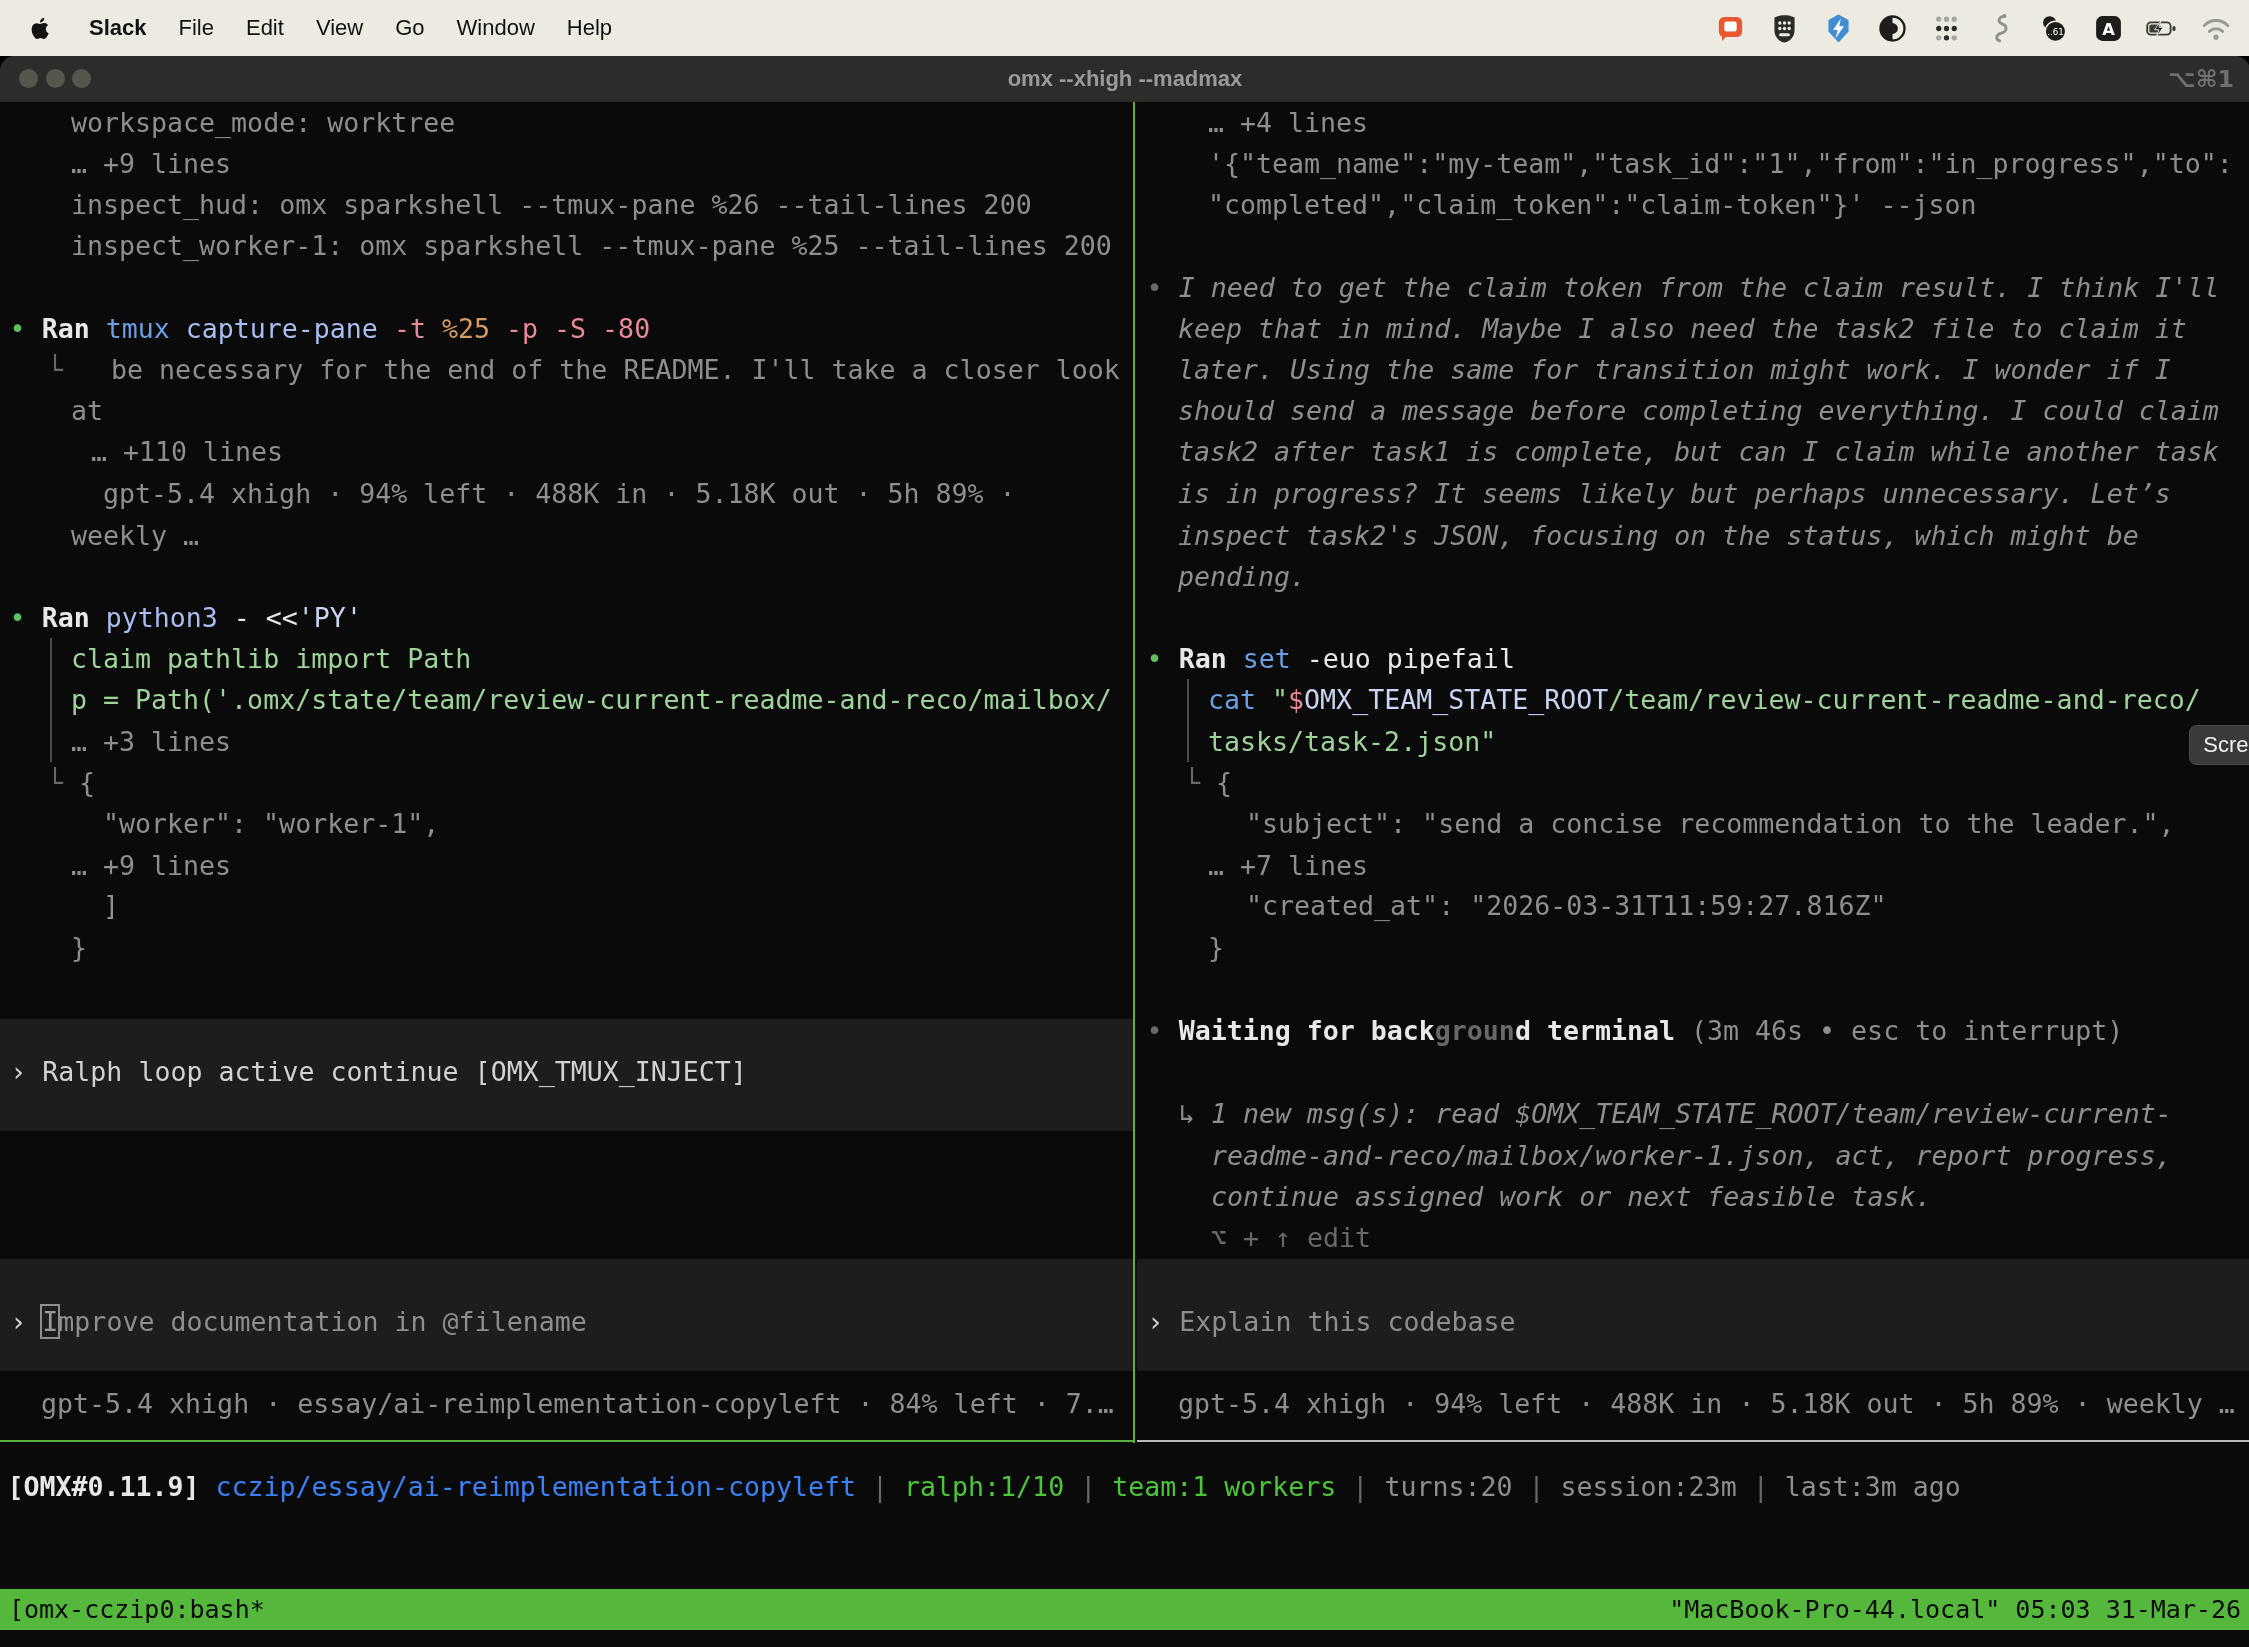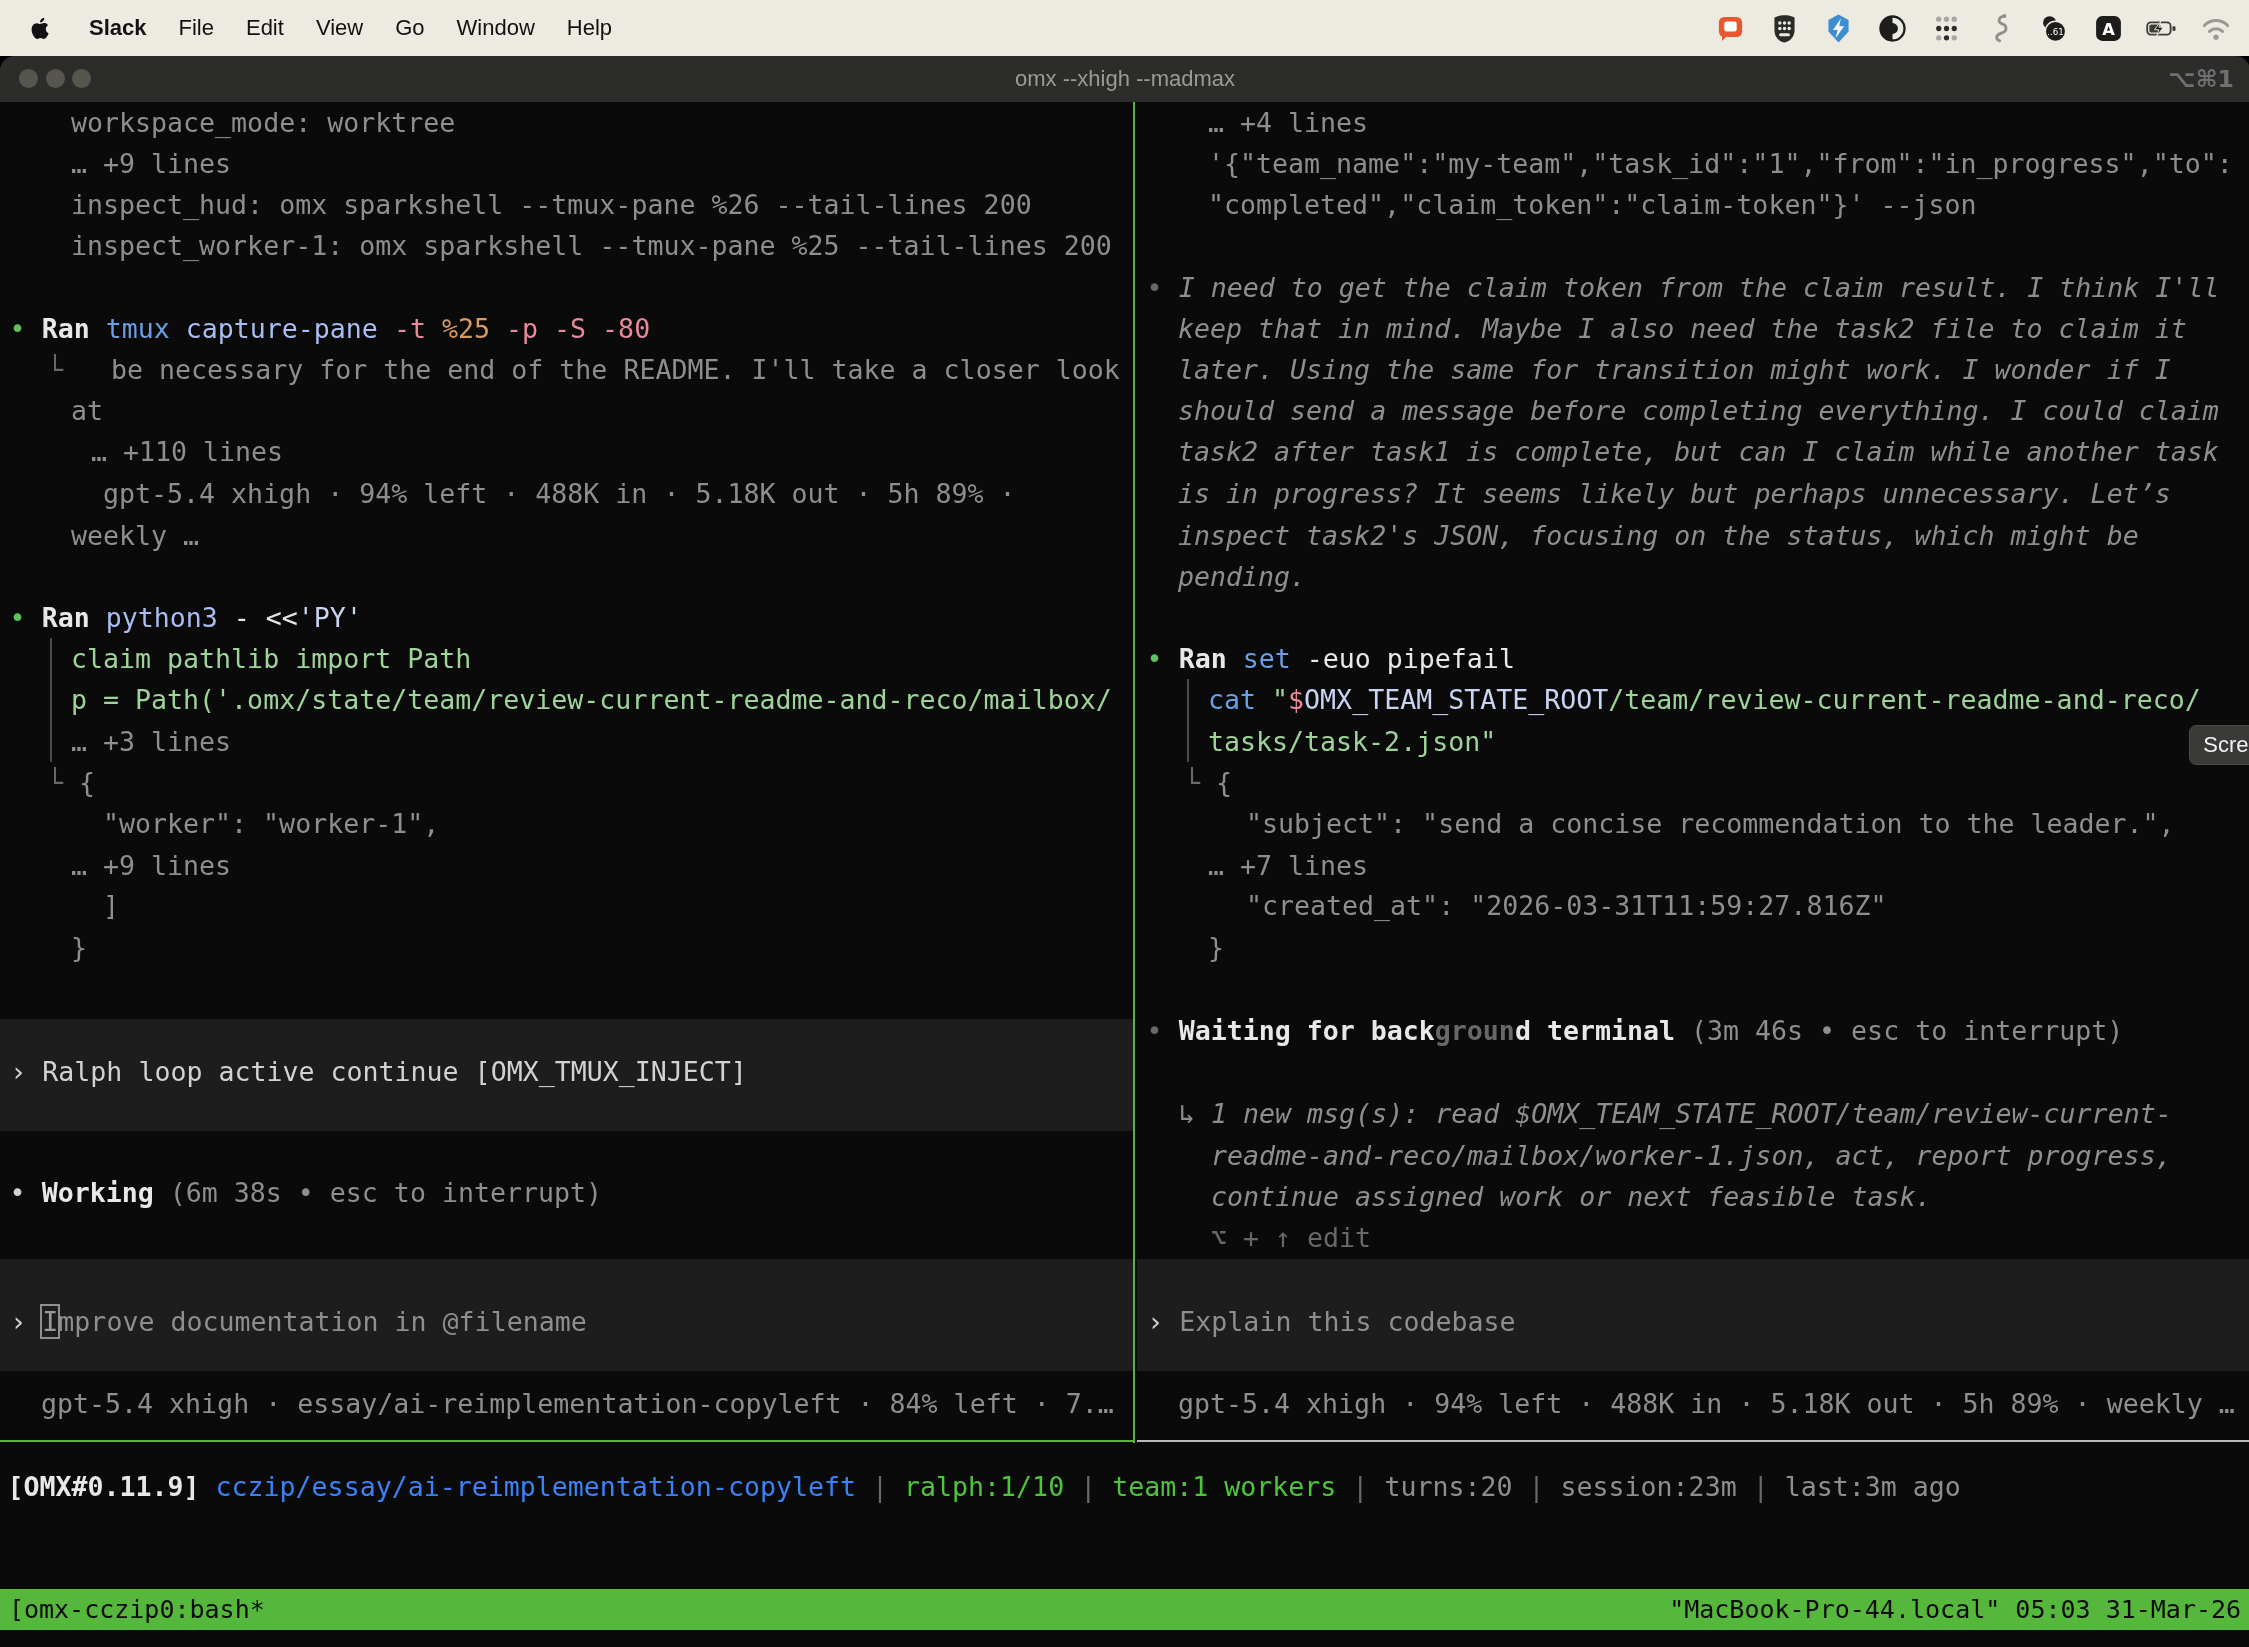--- a/index.html
+++ b/index.html
@@ -14,21 +14,21 @@
   .menu-item{white-space:nowrap;}
   .menu-right{display:flex;align-items:center;gap:22px;padding-right:17.7px;}
   .micon{width:32px;height:32px;display:flex;align-items:center;justify-content:center;}
   .micon svg{display:block;}
   
   .window{position:absolute;top:56px;left:0;width:2250px;height:1591px;background:#0a0a0a;
           border-radius:14.8px 14.8px 10.3px 10.3px;overflow:hidden;}
   .titlebar{position:absolute;top:0;left:0;width:100%;height:46px;background:#2c2c2a;}
   .tl-dot{position:absolute;top:13.3px;width:19px;height:19px;border-radius:50%;background:#56564f;}
   .win-title{position:absolute;top:0;left:0;width:100%;height:46px;line-height:46px;text-align:center;
-             color:#9a9a97;font-family:"Liberation Sans",sans-serif;font-size:22px;font-weight:normal;}
+             color:#9a9a97;font-family:"Liberation Sans",sans-serif;font-size:22px;font-weight:bold;}
   .win-shortcut{position:absolute;top:0;right:16px;height:46px;line-height:46px;color:#707070;
                 font-family:"DejaVu Sans",sans-serif;font-size:23.6px;font-weight:bold;}
   
   .terminal{position:absolute;top:102px;left:0;width:2250px;height:1546px;background:#0a0a0a;}
   .pane{position:absolute;top:0;height:1338px;overflow:hidden;}
   #left-pane{left:0;width:1134px;}
   #right-pane{left:1137px;width:1113px;}
   .tline{position:absolute;white-space:pre;font-size:26.6px;line-height:41px;height:41px;color:#8e8e8e;}
   .band{position:absolute;left:0;width:100%;background:#1d1d1d;}
   .vrule{position:absolute;width:2.2px;background:#4a4a4a;}
@@ -192,21 +192,20 @@
         <div class="tline" style="top: 495px; left: 9.6px;"><span class="c-bg">• </span><span class="c-w c-b">Ran</span><span> </span><span class="c-lav">python3</span><span class="c-w"> - </span><span class="c-w">&lt;&lt;</span><span class="c-lavlt">'PY'</span></div>
         <div class="tline" style="top: 536px; left: 71px;"><span class="c-green">claim pathlib import Path</span></div>
         <div class="tline" style="top: 577px; left: 71px;"><span class="c-green">p = Path('.omx/state/team/review-current-readme-and-reco/mailbox/</span></div>
         <div class="tline" style="top: 619px; left: 71px;"><span class="c-g">… +3 lines</span></div>
         <div class="tline" style="top: 660px; left: 47px;"><span class="c-dim">└ </span><span class="c-g">{</span></div>
         <div class="tline" style="top: 701px; left: 103px;"><span class="c-g">"worker": "worker-1",</span></div>
         <div class="tline" style="top: 743px; left: 71px;"><span class="c-g">… +9 lines</span></div>
         <div class="tline" style="top: 783px; left: 103px;"><span class="c-g">]</span></div>
         <div class="tline" style="top: 825px; left: 71px;"><span class="c-g">}</span></div>
         <div class="tline" style="top: 949px; left: 10.3px;"><span class="c-lt">› </span><span class="c-lt">Ralph loop active continue [OMX_TMUX_INJECT]</span></div>
-        <div class="tline" style="top: 1070px; left: 9.6px;"><span class="c-lt">• </span><span class="c-w c-b">Working</span><span class="c-g"> </span><span class="c-g">(6m 38s • esc to interrupt)</span></div>
         <div class="tline" style="top: 1199px; left: 10.3px;"><span class="c-lt">› </span><span class="c-cursor">I</span><span class="c-g">mprove documentation in @filename</span></div>
         <div class="tline" style="top: 1281px; left: 41px;"><span class="c-g">gpt-5.4 xhigh · essay/ai-reimplementation-copyleft · 84% left · 7.…</span></div>
       </div>
     <div class="pane" id="right-pane">
         <div class="band" style="top: 1157px; height: 112px;"></div>
         <div class="vrule" style="left: 50px; top: 577px; height: 83px;"></div>
         <div class="tline" style="top: 0px; left: 71px;"><span class="c-g">… +4 lines</span></div>
         <div class="tline" style="top: 41px; left: 71px;"><span class="c-g">'{"team_name":"my-team","task_id":"1","from":"in_progress","to":</span></div>
         <div class="tline" style="top: 82px; left: 71px;"><span class="c-g">"completed","claim_token":"claim-token"}' --json</span></div>
         <div class="tline" style="top: 165px; left: 9.6px;"><span class="c-dim">• </span><span class="c-g c-i">I need to get the claim token from the claim result. I think I'll</span></div>

